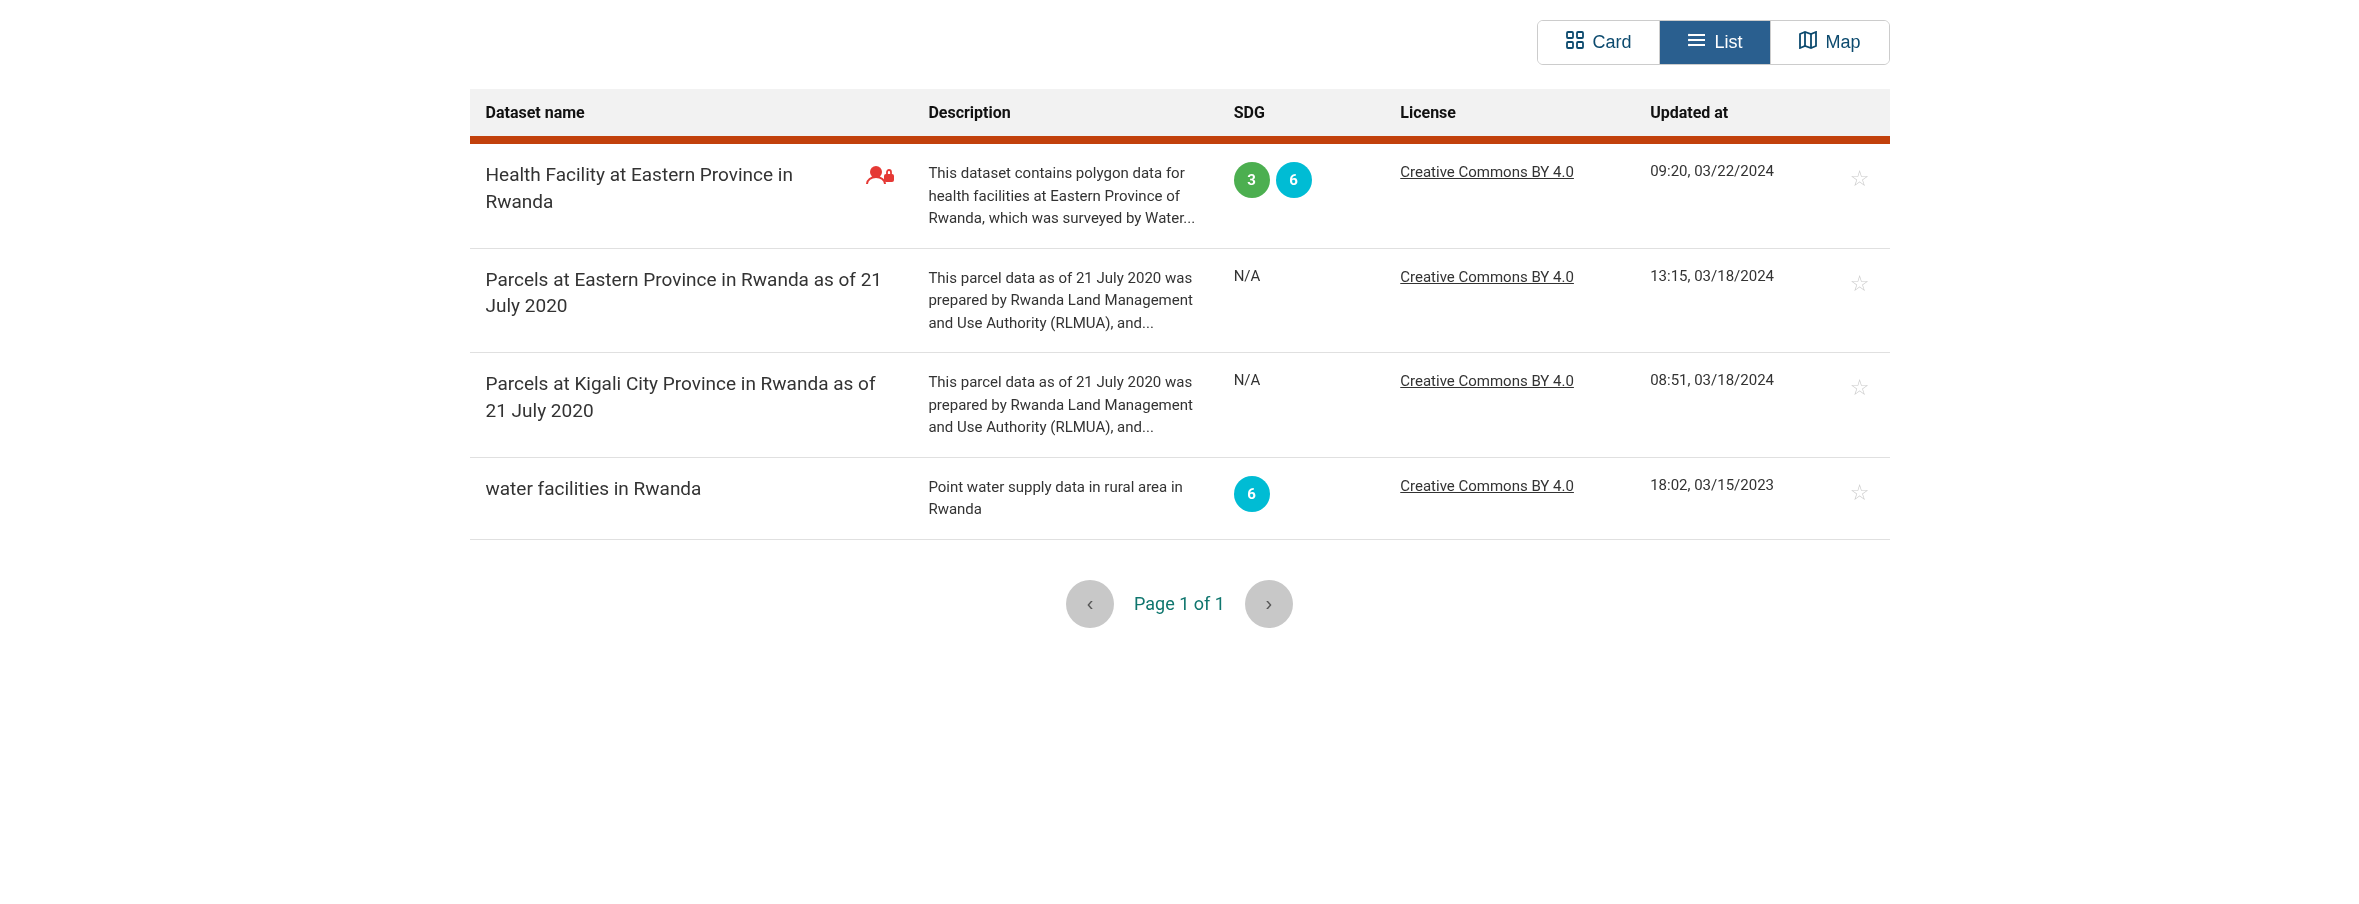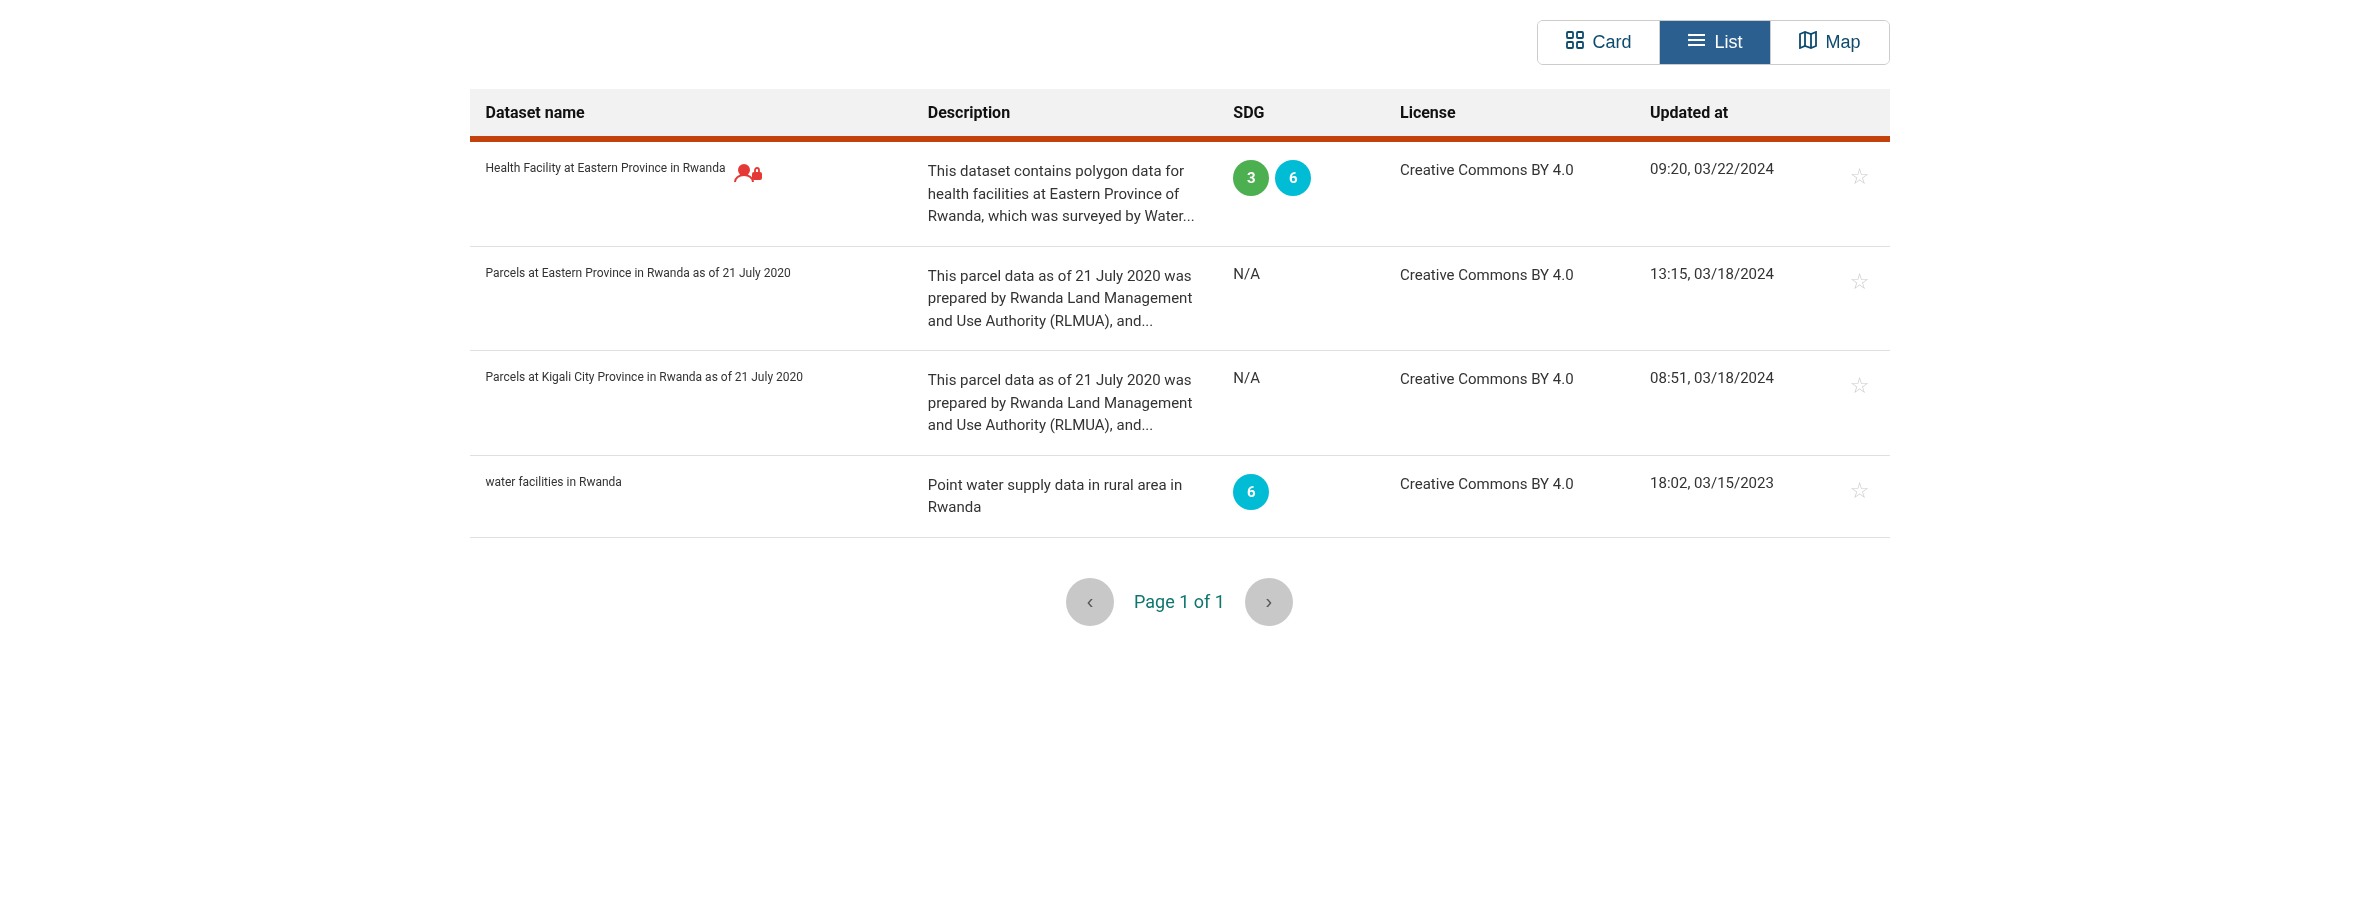--- a/index.html
+++ b/index.html
@@ -55,21 +55,21 @@
     }
 
     
     .dataset-table {
       width: 100%;
       border-collapse: collapse;
     }
 
     .dataset-table thead tr {
       background: #f2f2f2;
-      border-bottom: 6px solid #c2410c;
+      border-bottom: 8px solid #c2410c;
     }
 
     .dataset-table th {
       text-align: left;
       padding: 14px 16px;
       font-size: 16px;
       font-weight: 700;
       color: #111;
     }
 
@@ -90,21 +90,21 @@
       font-size: 16px;
     }
 
     .name-with-icon {
       display: flex;
       align-items: flex-start;
       gap: 8px;
     }
 
     .dataset-name-text {
-      font-size: 12px;
+      font-size: 19px;
       line-height: 1.4;
     }
 
     .lock-icon {
       display: inline-flex;
       align-items: center;
       margin-top: 2px;
       flex-shrink: 0;
     }
 
@@ -140,20 +140,21 @@
     }
 
     .sdg-green { background: #4caf50; }
     .sdg-teal { background: #00bcd4; }
 
     
     .license-cell {
       width: 18%;
       font-size: 15px;
       line-height: 1.4;
+      text-decoration: underline;
     }
 
     
     .updated-cell {
       width: 14%;
       font-size: 15px;
     }
 
     
     .star-cell {

